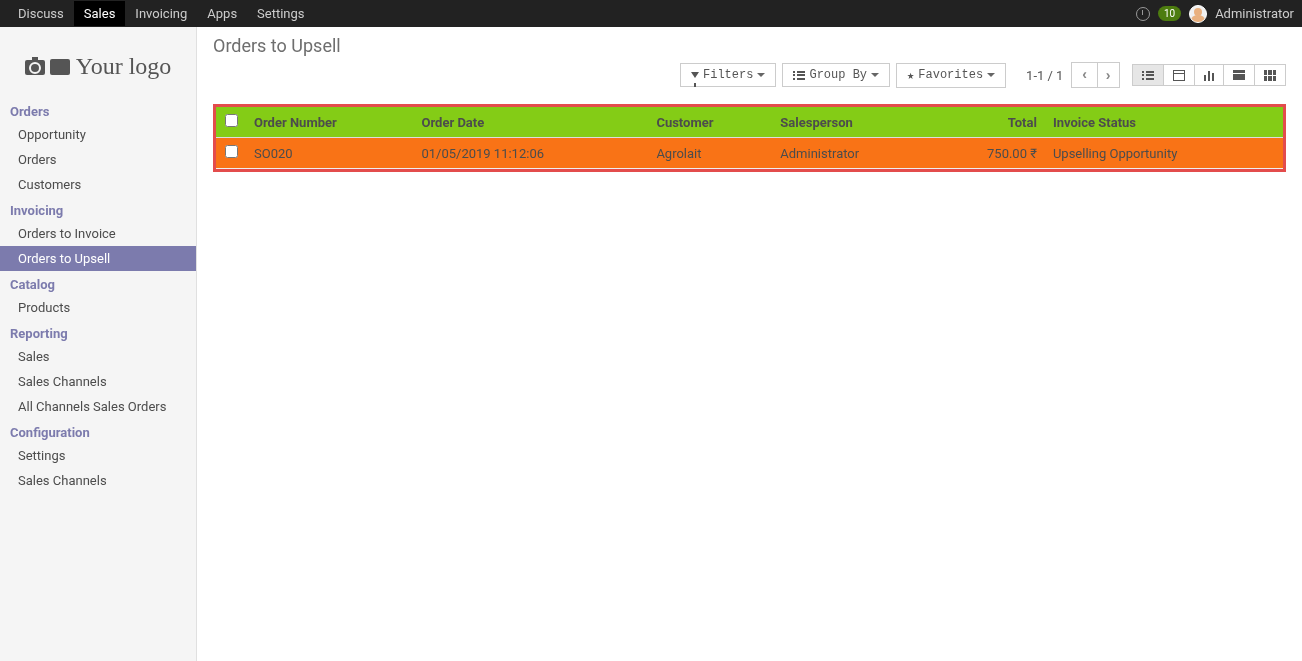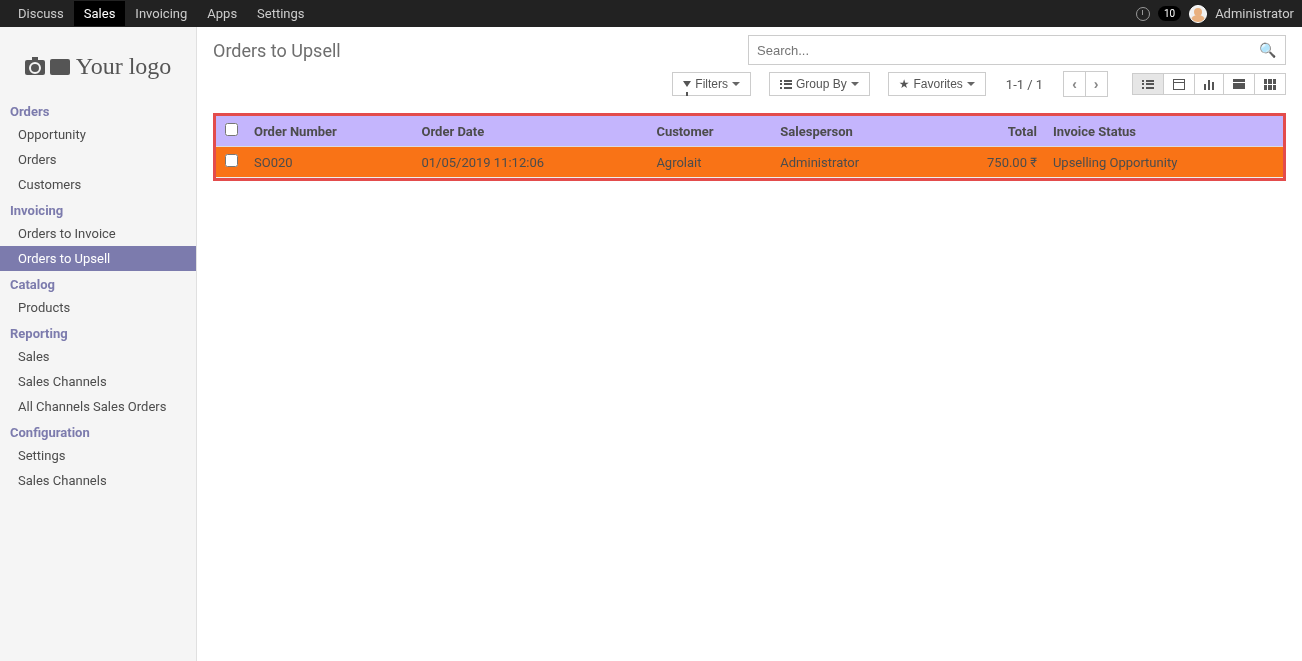--- a/index.html
+++ b/index.html
@@ -5,21 +5,21 @@
 * { box-sizing: border-box; margin: 0; padding: 0; }
 body { font-family: -apple-system, BlinkMacSystemFont, "Segoe UI", Roboto, "Helvetica Neue", Arial, sans-serif; font-size: 13px; color: #4c4c4c; background: #fff; }
 
 
 .topnav { background: #222; height: 27px; display: flex; align-items: center; color: #ccc; padding: 0 8px; }
 .topnav .nav-items { display: flex; }
 .topnav .nav-item { padding: 5px 10px; cursor: pointer; color: #ccc; font-size: 13px; }
 .topnav .nav-item.active { background: #000; color: #fff; }
 .topnav .spacer { flex: 1; }
 .topnav .right { display: flex; align-items: center; gap: 8px; }
-.badge-count { background: #000000; color: #fff; font-size: 10px; padding: 2px 6px; border-radius: 8px; }
+.badge-count { background: #4d7c0f; color: #fff; font-size: 10px; padding: 2px 6px; border-radius: 8px; }
 .avatar { width: 18px; height: 18px; border-radius: 50%; background: #f0f0f0; border: 1px solid #fff; display: inline-block; position: relative; overflow: hidden; }
 .avatar::before { content: ""; position: absolute; width: 8px; height: 8px; background: #e9b07e; border-radius: 50%; top: 2px; left: 4px; }
 .avatar::after { content: ""; position: absolute; width: 14px; height: 10px; background: #e9b07e; border-radius: 50% 50% 0 0; top: 9px; left: 1px; }
 .clock-icon { width: 14px; height: 14px; border: 1.5px solid #999; border-radius: 50%; position: relative; }
 .clock-icon::after { content: ""; position: absolute; width: 1px; height: 5px; background: #999; top: 2px; left: 5px; }
 .username { color: #ccc; }
 
 
 .container { display: flex; height: calc(100vh - 27px); }
 .sidebar { width: 197px; border-right: 1px solid #e0e0e0; background: #f5f5f5; padding-top: 16px; overflow-y: auto; }
@@ -42,35 +42,35 @@
 .search-wrap { flex: 1; display: flex; justify-content: flex-end; }
 .search-box { width: 538px; border: 1px solid #ccc; height: 30px; display: flex; align-items: center; padding: 0 8px; }
 .search-box input { border: none; outline: none; flex: 1; font-size: 13px; }
 .search-icon { font-size: 14px; color: #555; font-weight: bold; }
 
 .cp-row2 { display: flex; align-items: center; justify-content: flex-end; gap: 0; padding-bottom: 8px; }
 .cp-row2 .left-space { flex: 1; }
 .btn { border: 1px solid #ccc; background: #fff; padding: 4px 10px; font-size: 12px; color: #555; cursor: pointer; display: inline-flex; align-items: center; gap: 4px; }
 .btn-group { display: inline-flex; }
 .btn-group .btn { margin-left: -1px; }
-.btn-group .btn:first-child { margin-left: 12px; }
+.btn-group .btn:first-child { margin-left: 0; font-family: Liberation Mono, monospace; }
 .caret { display: inline-block; width: 0; height: 0; border-left: 4px solid transparent; border-right: 4px solid transparent; border-top: 4px solid #666; vertical-align: middle; }
 
 .pager { display: flex; align-items: center; gap: 8px; margin-left: 20px; margin-right: 12px; color: #555; }
 .pager .btn { padding: 4px 8px; }
 
 .view-switcher { display: inline-flex; }
 .view-switcher .btn { padding: 4px 9px; font-size: 13px; }
 .view-switcher .btn.active { background: #e6e6e6; }
 
 
 .table-wrap { margin: 8px 16px 0; }
 .highlight-box { border: 3px solid #e34c4c; padding: 0; }
 table { width: 100%; border-collapse: collapse; }
-thead th { background: #c4b5fd; text-align: left; padding: 7px 8px; font-size: 13px; border-bottom: 1px solid #ddd; font-weight: bold; color: #4c4c4c; }
+thead th { background: #84cc16; text-align: left; padding: 7px 8px; font-size: 13px; border-bottom: 1px solid #ddd; font-weight: bold; color: #4c4c4c; }
 thead th.num { text-align: right; }
 tbody td { padding: 7px 8px; border-bottom: 1px solid #eee; background: #f97316; }
 tbody td.num { text-align: right; }
 .chk { width: 30px; text-align: center; }
 input[type=checkbox] { cursor: pointer; }
 .footer-total { margin: 0 16px; padding: 12px 8px; text-align: right; font-weight: bold; border-top: 1px solid #e0e0e0; background: #f5f5f5; }
 .footer-total span { display: inline-block; width: calc(100% - 230px); text-align: right; padding-right: 200px; }
 .filter-glyph { display:inline-block; width:0; height:0; border-left:4px solid transparent; border-right:4px solid transparent; border-top:6px solid #555; position:relative; }
 .filter-glyph::after{ content:""; position:absolute; width:2px; height:4px; background:#555; left:-1px; top:5px; }
 .star { color:#555; }
@@ -135,26 +135,20 @@
 
     <div class="menu-header">Configuration</div>
     <div class="menu-link">Settings</div>
     <div class="menu-link">Sales Channels</div>
   </div>
 
   <div class="main">
     <div class="control-panel">
       <div class="cp-row1">
         <div class="page-title">Orders to Upsell</div>
-        <div class="search-wrap">
-          <div class="search-box">
-            <input type="text" placeholder="Search..." style="">
-            <span class="search-icon">🔍</span>
-          </div>
-        </div>
       </div>
       <div class="cp-row2">
         <div class="left-space"></div>
         <div class="btn-group" style="margin-right:6px">
           <button class="btn">
             <span class="filter-glyph"></span>
             <span>Filters</span>
             <span class="caret"></span>
           </button>
         </div>

